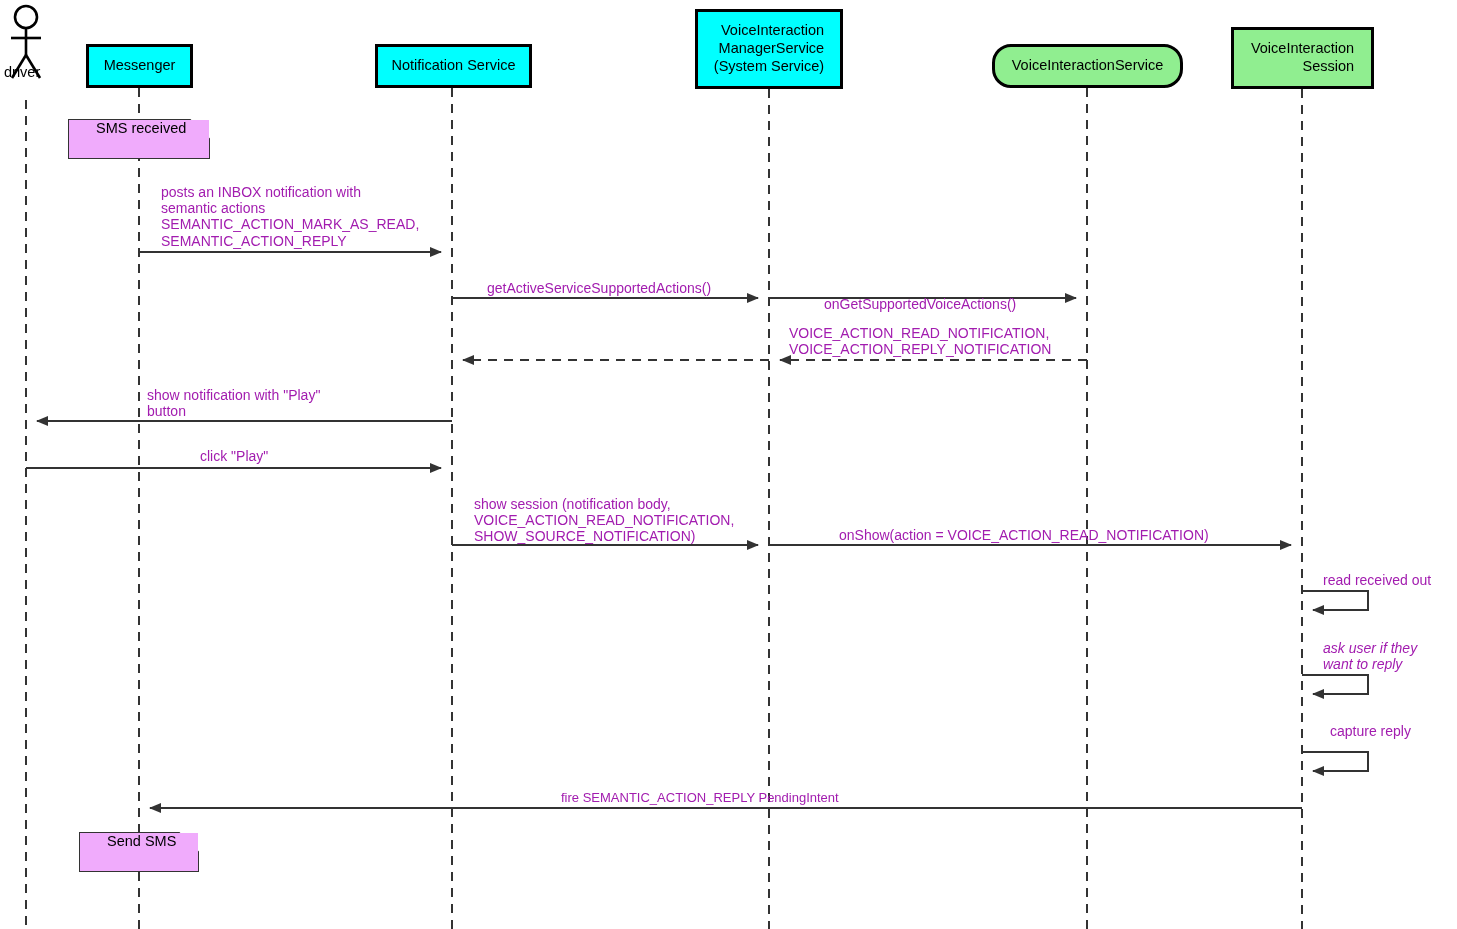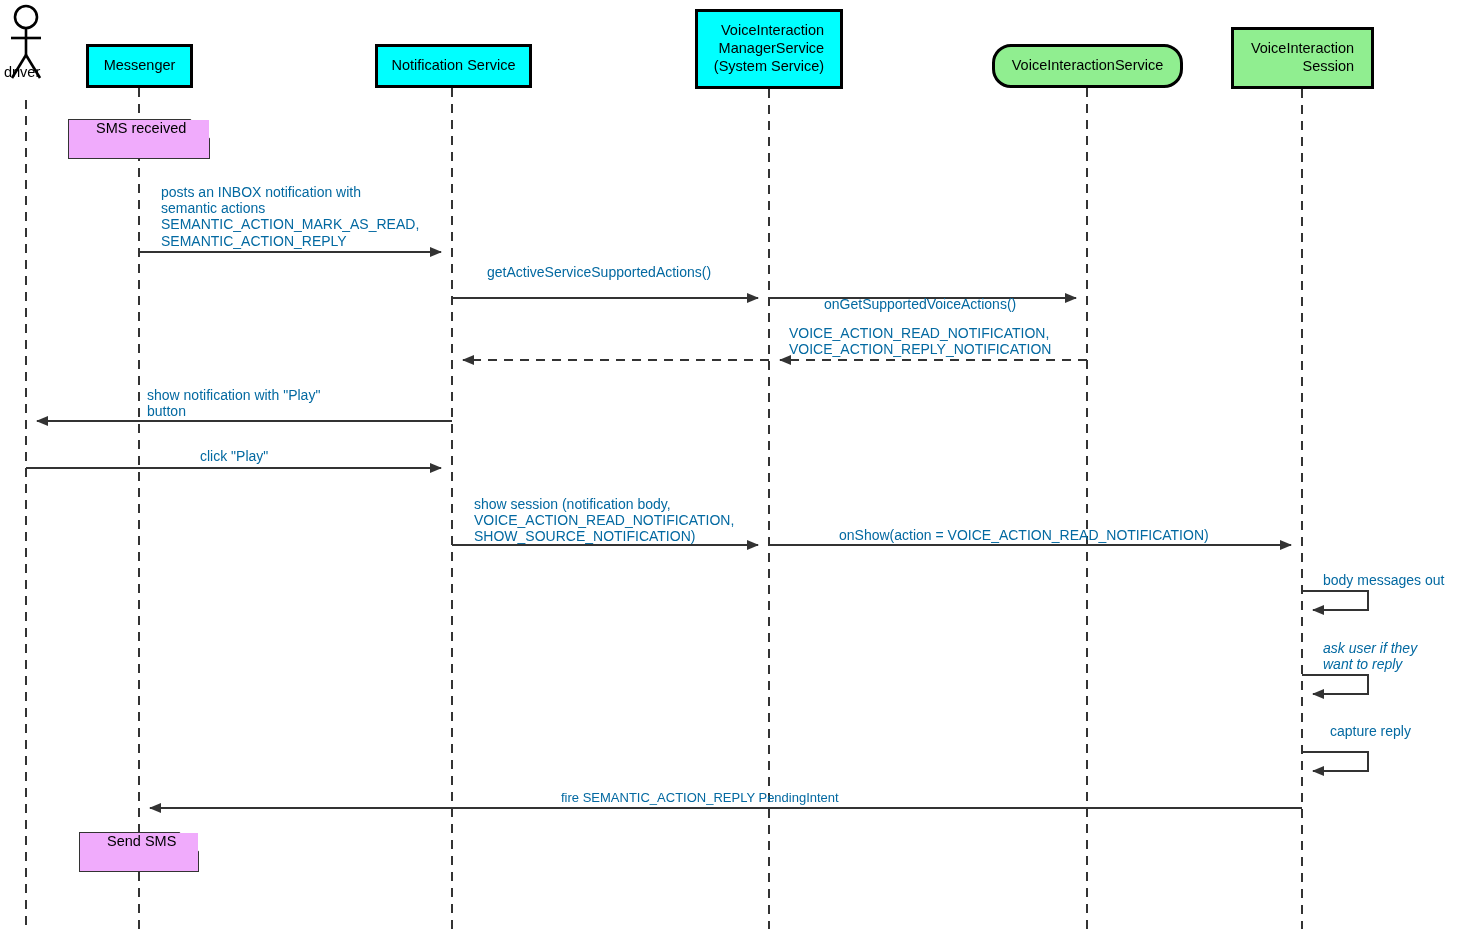--- a/index.html
+++ b/index.html
@@ -48,21 +48,21 @@
   .note-body{
     position:relative;
     padding-left:27px;
     white-space:nowrap;
   }
   .msg-label{
     position:absolute;
     font-size:14px;
     line-height:1.16;
     white-space:pre-line;
-    color:#0369a1;
+    color:#a21caf;
     z-index:4;
   }
   .msg-label.small{font-size:13px;}
   .actor-label{
     position:absolute;
     font-size:14.5px;
     z-index:5;
     white-space:nowrap;
   }
 </style>
@@ -178,40 +178,40 @@
 
   <div class="note" style="left:80px;top:833px;width:118px;height:38px;">
     <span class="note-body">Send SMS</span>
   </div>
 
   <div class="msg-label" style="left:161px;top:184px;">posts an INBOX notification with
 semantic actions
 SEMANTIC_ACTION_MARK_AS_READ,
 SEMANTIC_ACTION_REPLY</div>
 
-  <div class="msg-label" style="left:487px;top:264px;">getActiveServiceSupportedActions()</div>
+  <div class="msg-label" style="left:487px;top:280px;">getActiveServiceSupportedActions()</div>
 
   <div class="msg-label" style="left:824px;top:296px;">onGetSupportedVoiceActions()</div>
 
   <div class="msg-label" style="left:789px;top:325px;">VOICE_ACTION_READ_NOTIFICATION,
 VOICE_ACTION_REPLY_NOTIFICATION</div>
 
   <div class="msg-label" style="left:147px;top:387px;">show notification with "Play"
 button</div>
 
   <div class="msg-label" style="left:200px;top:448px;">click "Play"</div>
 
   <div class="msg-label" style="left:474px;top:496px;">show session (notification body,
 VOICE_ACTION_READ_NOTIFICATION,
 SHOW_SOURCE_NOTIFICATION)</div>
 
   <div class="msg-label" style="left:839px;top:527px;">onShow(action = VOICE_ACTION_READ_NOTIFICATION)</div>
 
   <div class="msg-label small" style="left:561px;top:790px;">fire SEMANTIC_ACTION_REPLY PendingIntent</div>
 
-  <div class="msg-label" style="left:1323px;top:572px;">body messages out</div>
+  <div class="msg-label" style="left:1323px;top:572px;">read received out</div>
 
   <div class="msg-label" style="left:1323px;top:640px;font-style:italic;">ask user if they
 want to reply</div>
 
   <div class="msg-label" style="left:1323px;top:723px;margin-left:7px;">capture reply</div>
 
 </div>
 
 </body></html>

